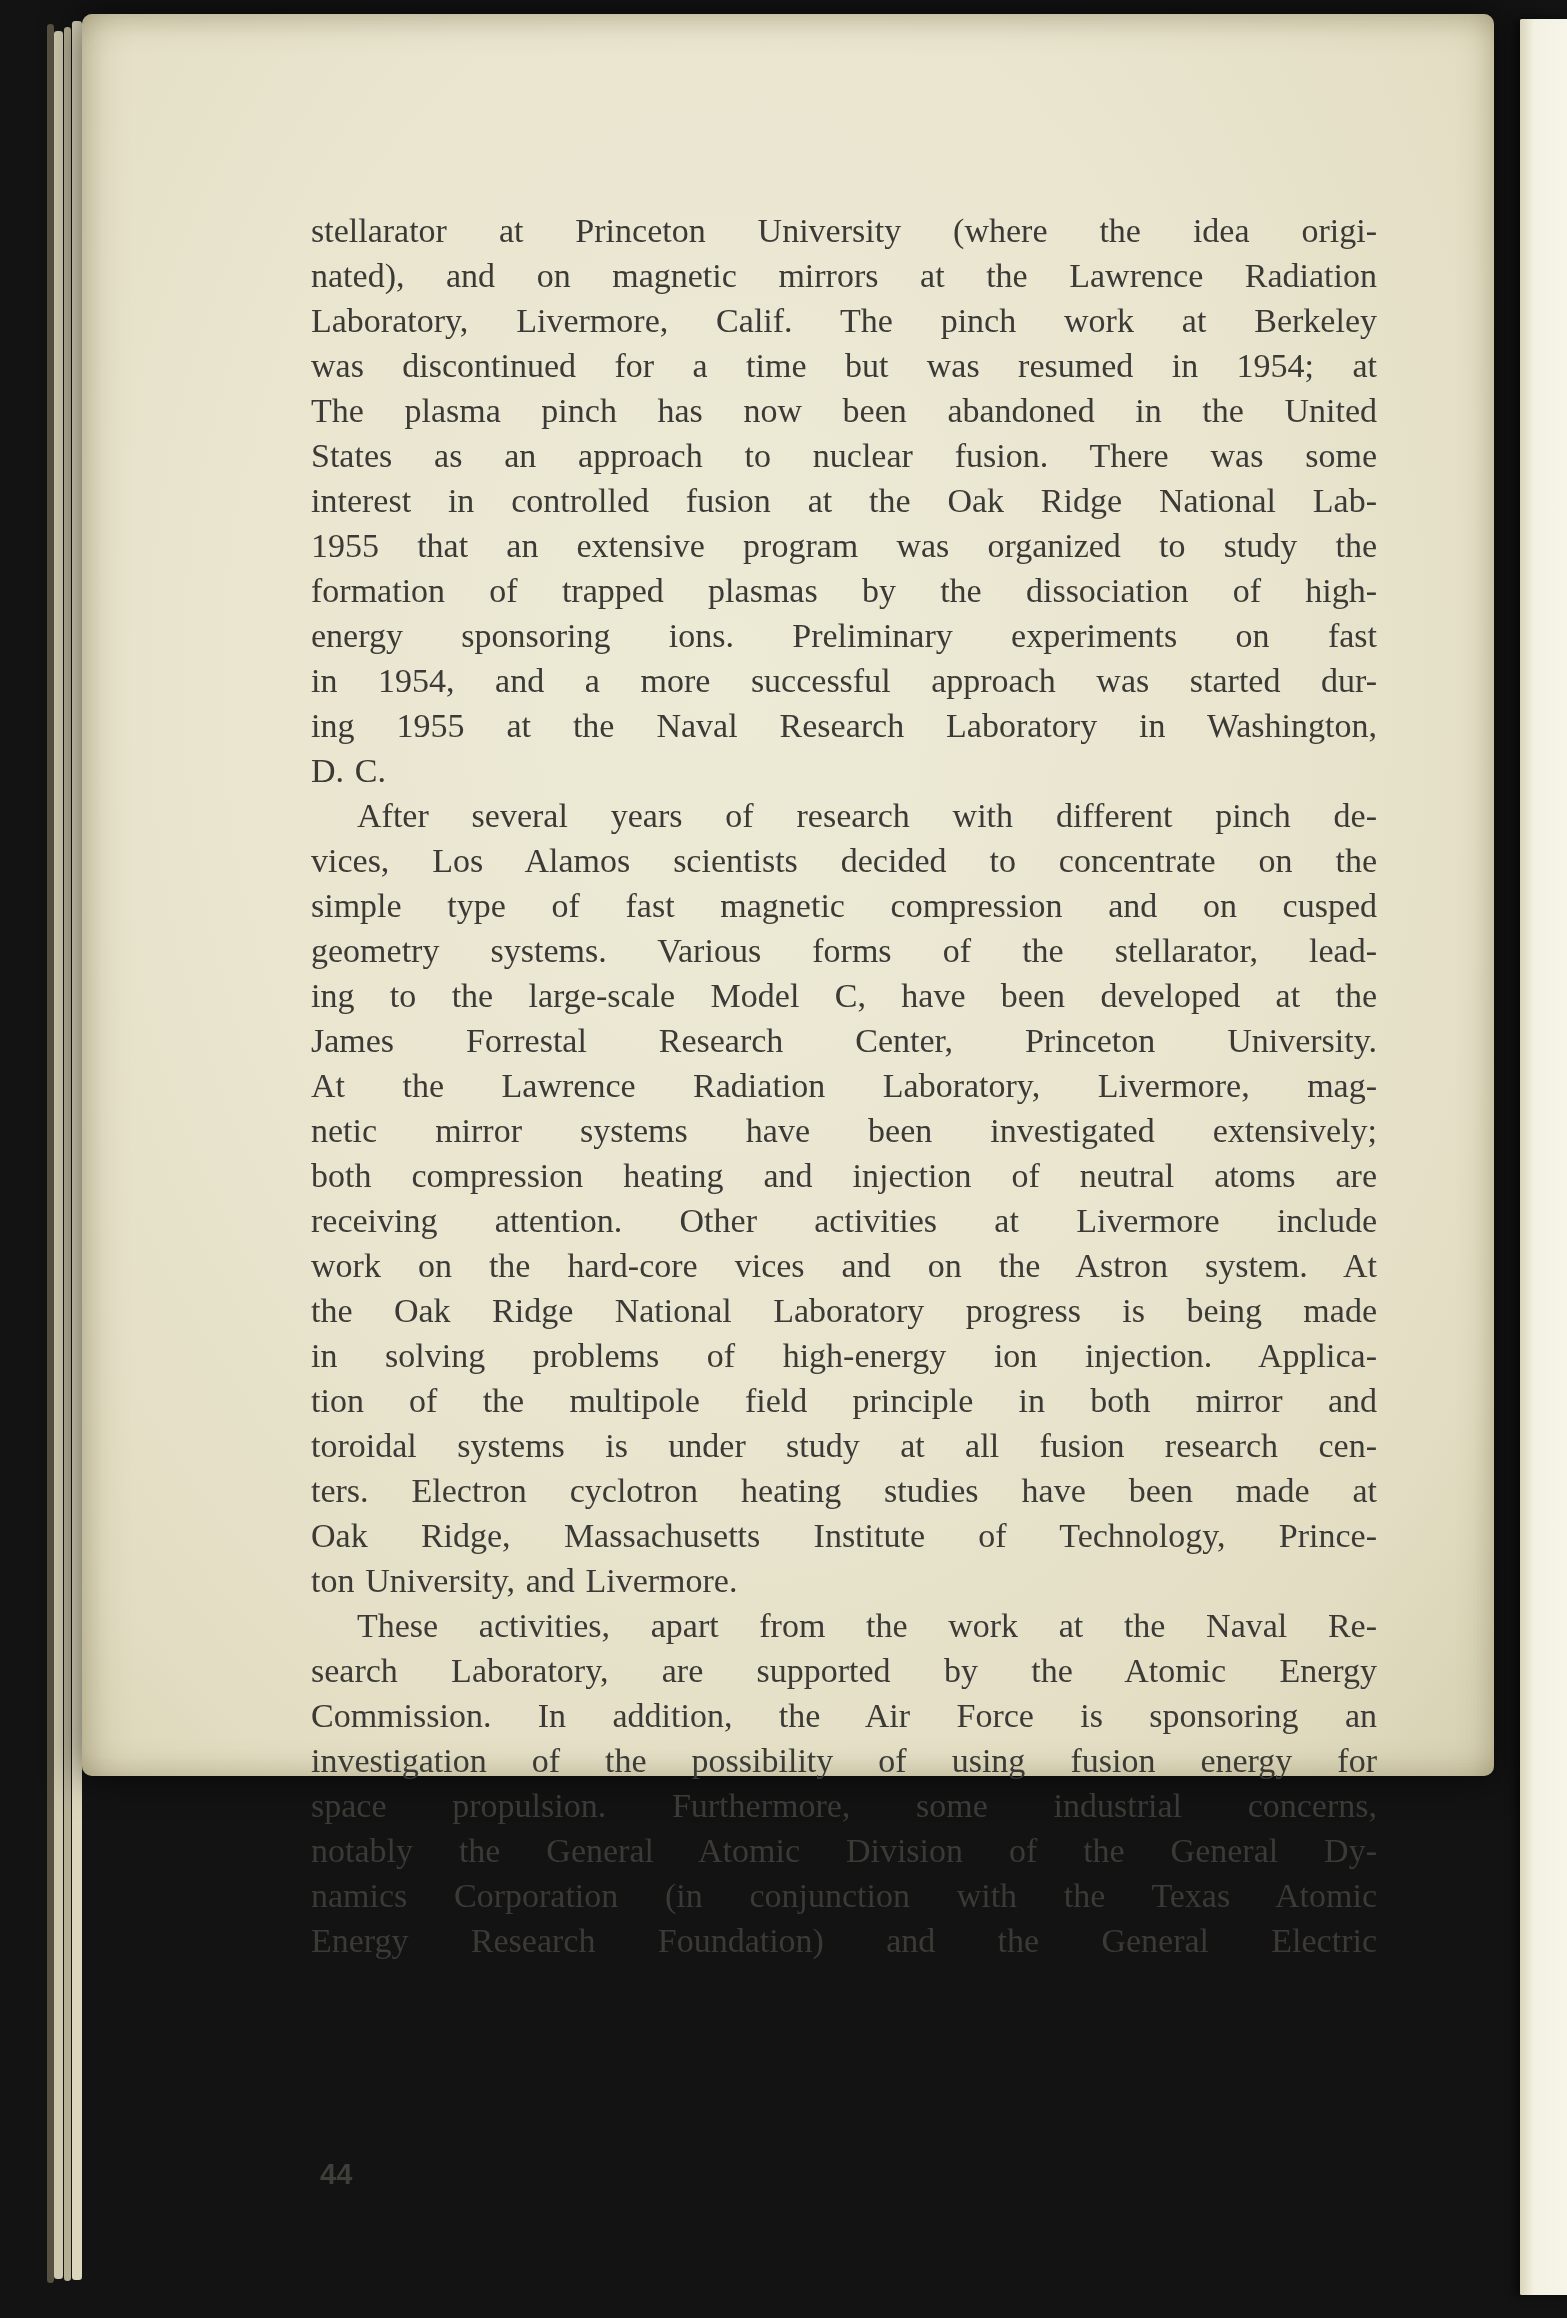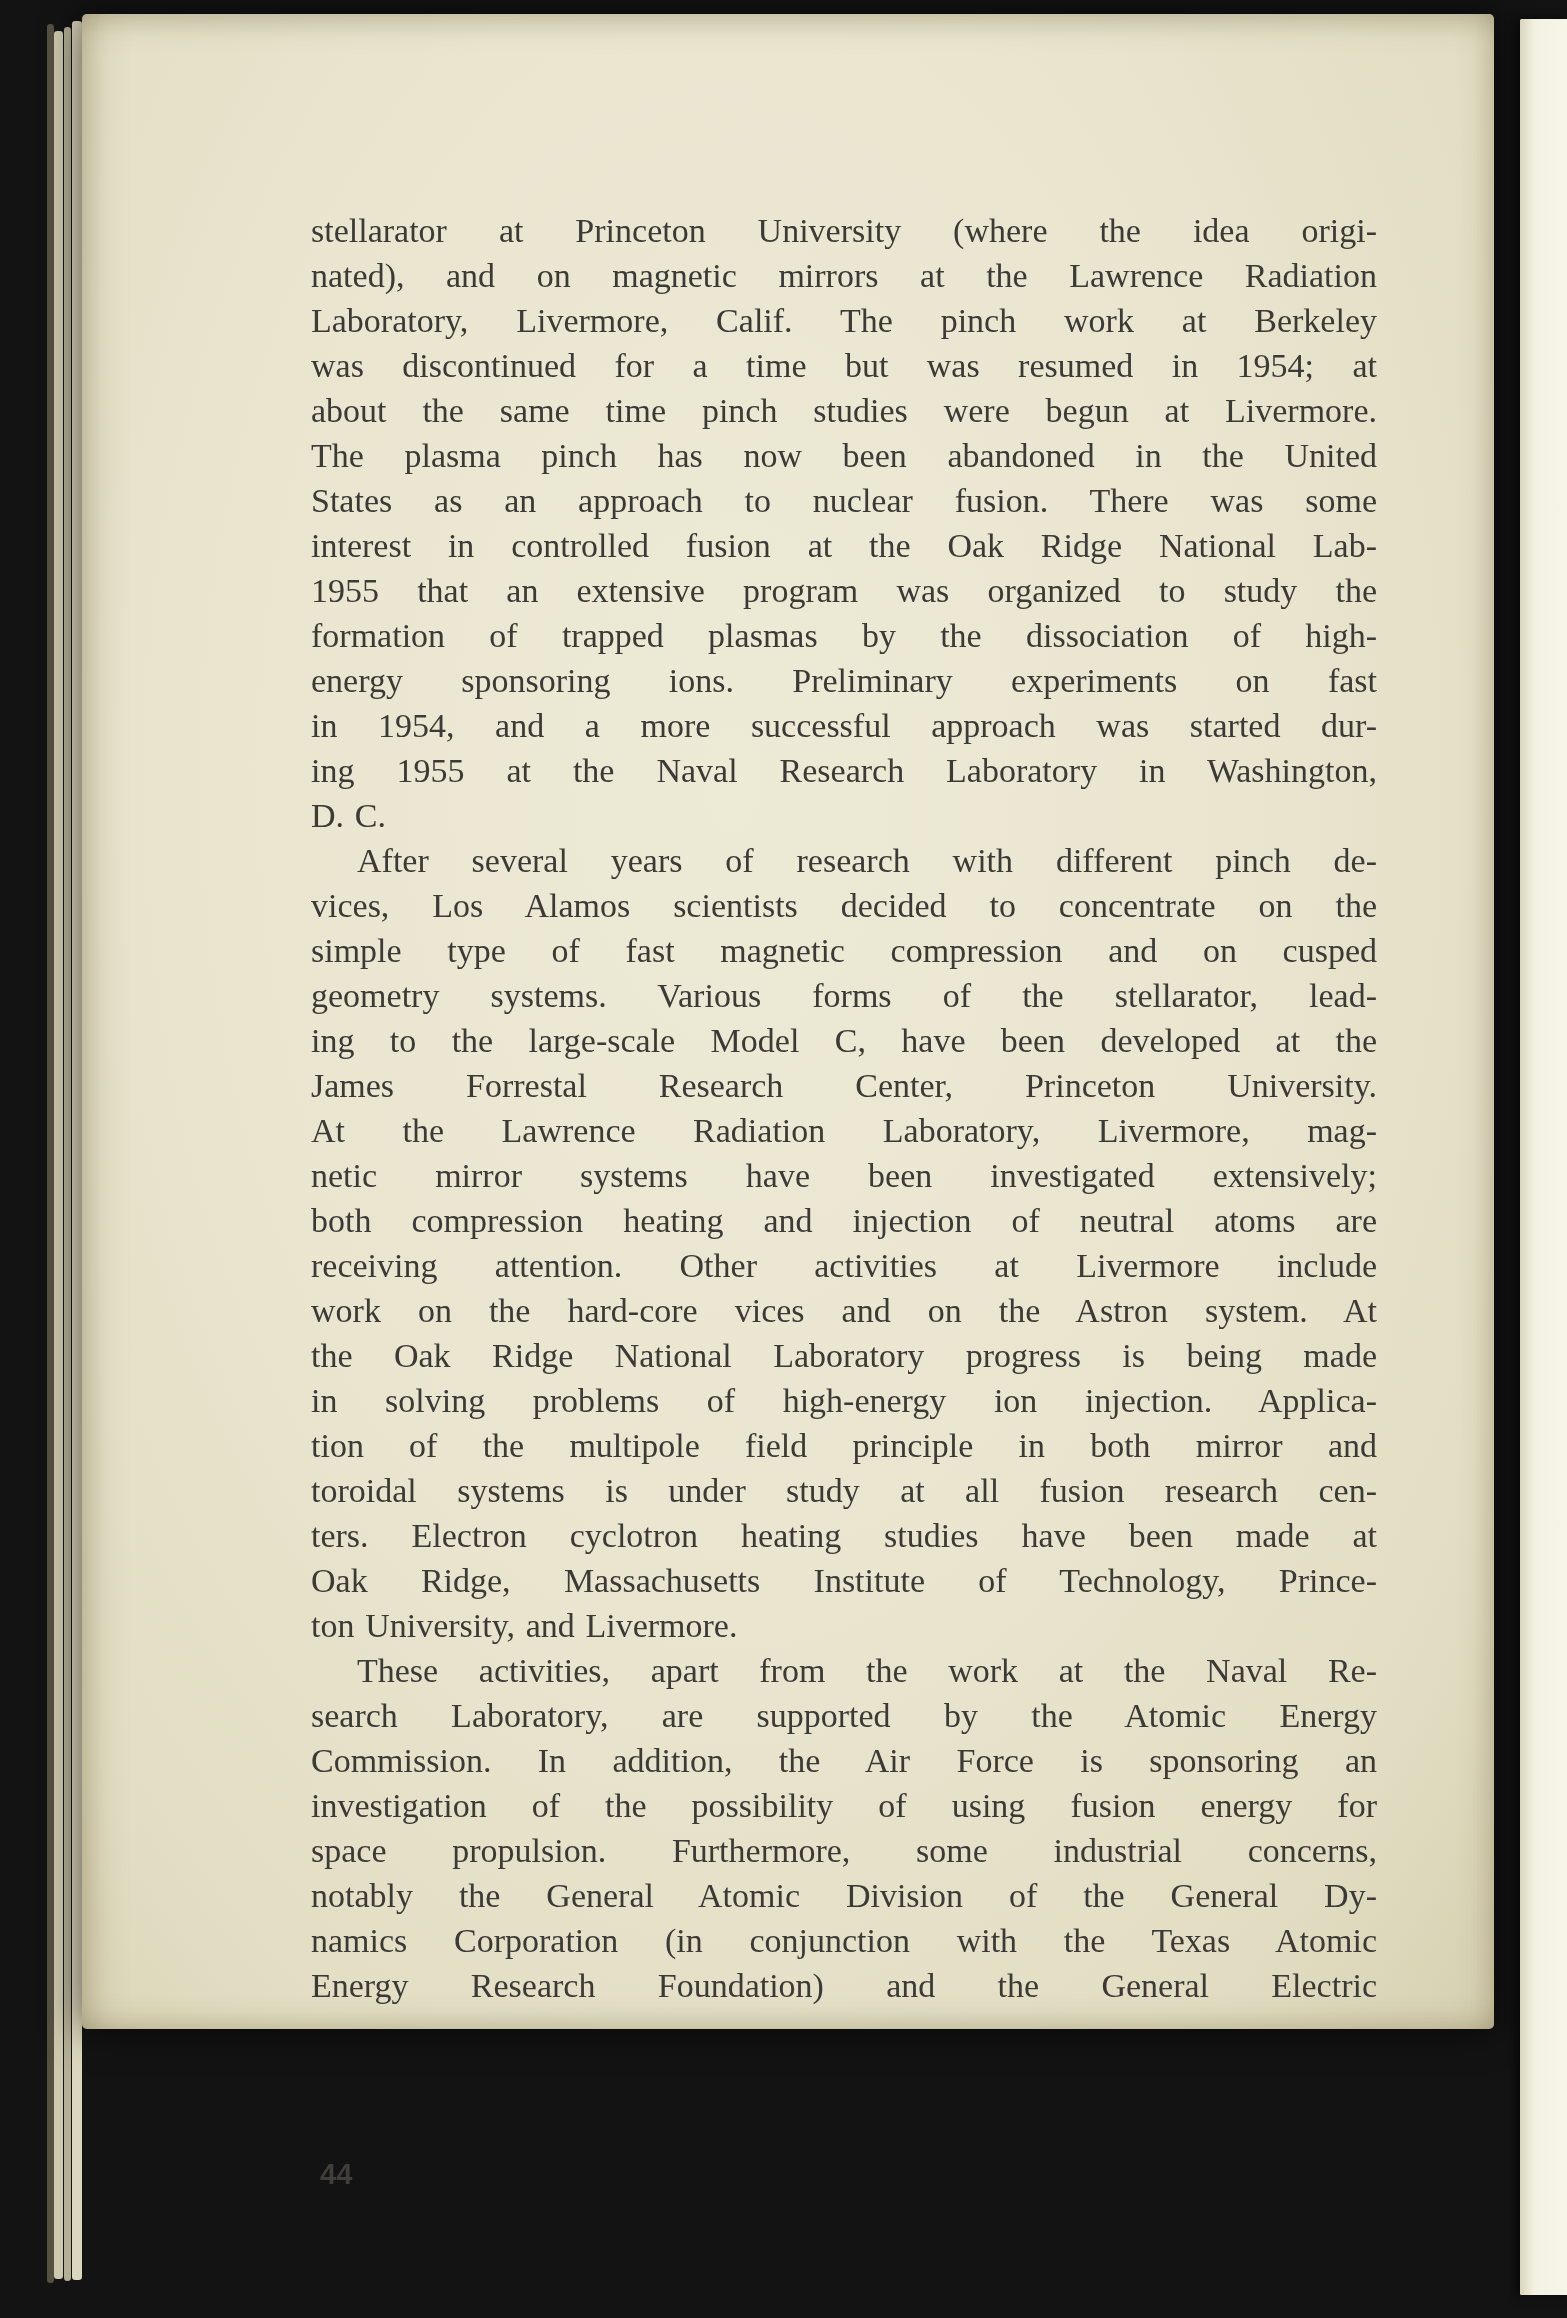--- a/index.html
+++ b/index.html
@@ -25,29 +25,29 @@
   .edge-2 { left: 54px; width: 8.7px; background: #cdc8ae; top: 30.5px; height: 2248px; }
   .edge-3 { left: 64px; width: 7px; background: #b3ae94; top: 27px; height: 2254px; }
   .edge-4 { left: 72px; width: 9.8px; background: #dcd7bc; top: 20.7px; height: 2259px; }
 
   
   .page {
     position: absolute;
     left: 82px;
     top: 14px;
     width: 1412px;
-    height: 2015px;
+    height: 1762px;
     background: radial-gradient(ellipse at 46% 38%, #edead6 0%, #e9e5cf 48%, #e2ddc2 82%, #d6d0b2 100%);
     box-shadow:
       0 0 38px rgba(0,0,0,0.65),
       inset 25px 0 38px -19.6px rgba(110, 100, 60, 0.38),
       inset -19.6px 0 33px -16.3px rgba(110, 100, 60, 0.30),
       inset 0 22px 33px -16.3px rgba(110, 100, 60, 0.28),
       inset 0 -18.5px 33px -16.3px rgba(110, 100, 60, 0.22);
-    border-radius: 5px;
+    border-radius: 10px;
   }
 
   
   .facing {
     position: absolute;
     left: 1520px;
     top: 18.5px;
     width: 48px;
     height: 2276px;
     background: linear-gradient(to right, #d9d4bc 0%, #f3f1e2 30%, #f7f5e9 100%);
@@ -96,21 +96,20 @@
 
   <div class="page">
 
     <div class="text-block">
 
       <div>
         <div class="line j">stellarator at Princeton University (where the idea origi-</div>
         <div class="line j">nated), and on magnetic mirrors at the Lawrence Radiation</div>
         <div class="line j">Laboratory, Livermore, Calif. The pinch work at Berkeley</div>
         <div class="line j">was discontinued for a time but was resumed in 1954; at</div>
-        <div class="line j">about the same time pinch studies were begun at Livermore.</div>
         <div class="line j">The plasma pinch has now been abandoned in the United</div>
         <div class="line j">States as an approach to nuclear fusion. There was some</div>
         <div class="line j">interest in controlled fusion at the Oak Ridge National Lab-</div>
         <div class="line j">1955 that an extensive program was organized to study the</div>
         <div class="line j">formation of trapped plasmas by the dissociation of high-</div>
         <div class="line j">energy sponsoring ions. Preliminary experiments on fast</div>
         <div class="line j">in 1954, and a more successful approach was started dur-</div>
         <div class="line j">ing 1955 at the Naval Research Laboratory in Washington,</div>
         <div class="line">D. C.</div>
       </div>

